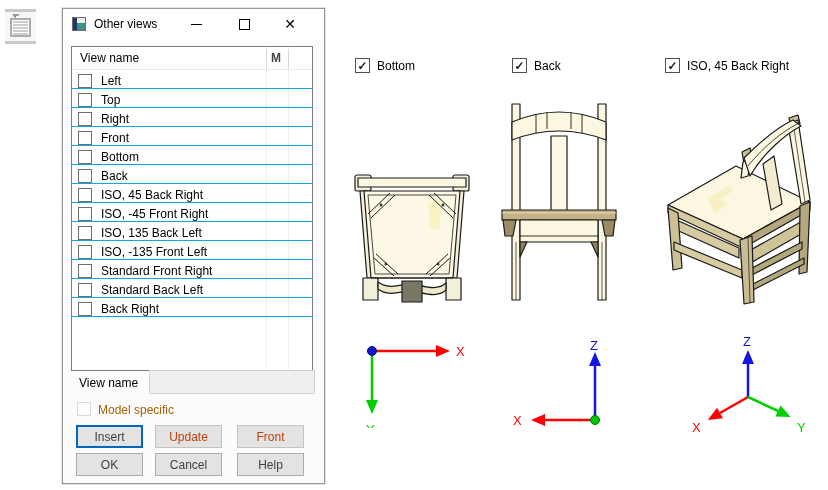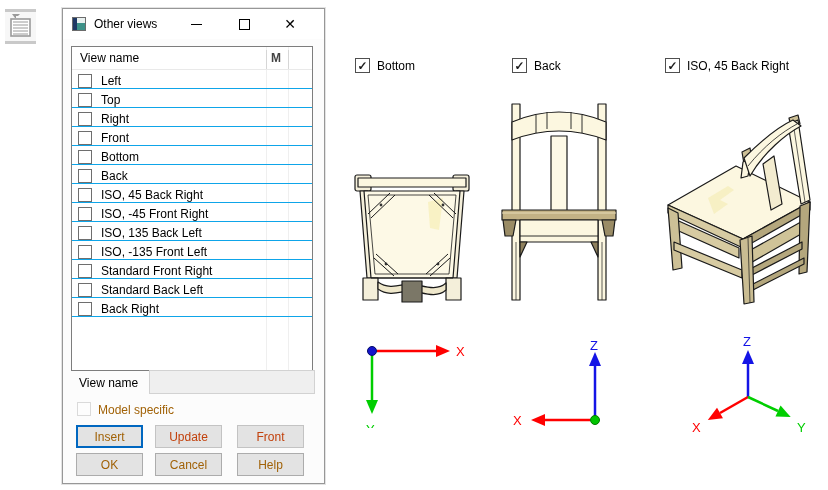--- a/index.html
+++ b/index.html
@@ -49,21 +49,21 @@
   .lrow .lbl{white-space:nowrap;}
 
   
   .form-label{position:absolute;left:16px;top:367px;}
   .vn-input{position:absolute;left:86px;top:361px;width:156px;height:22px;
     background:#efefef;border:1px solid #d2d2d2;font-family:inherit;font-size:12px;padding:0 4px;box-sizing:content-box;}
   .ms-box{position:absolute;left:14px;top:393px;width:12px;height:12px;
     border:1px solid #dadada;background:#fdfdfd;}
   .ms-label{position:absolute;left:35px;top:394px;color:#a16207;}
   .btn{position:absolute;width:67px;height:23px;background:#e3e3e3;border:1px solid #acacac;
-    font-family:inherit;font-size:12px;color:#a16207;display:flex;align-items:center;justify-content:center;cursor:default;box-sizing:border-box;}
+    font-family:inherit;font-size:12px;color:#404040;display:flex;align-items:center;justify-content:center;cursor:default;box-sizing:border-box;}
   .btn.focused{border:2px solid #0067c0;}
   .btn.disabled{color:#c2410c;border-color:#c3c3c3;}
   .r1{top:416px;} .r2{top:444px;}
   .cA{left:13px;} .cB{left:92px;} .cC{left:174px;}
 
   
   .view-check{position:absolute;display:flex;align-items:center;}
   .view-check .vbx{width:13px;height:13px;border:1px solid #4f4f4f;background:#fff;
     display:flex;align-items:center;justify-content:center;font-size:12px;font-weight:bold;color:#1b1b1b;margin-right:7px;}
   .vc1{left:355px;top:58px;} .vc2{left:512px;top:58px;} .vc3{left:665px;top:58px;}

